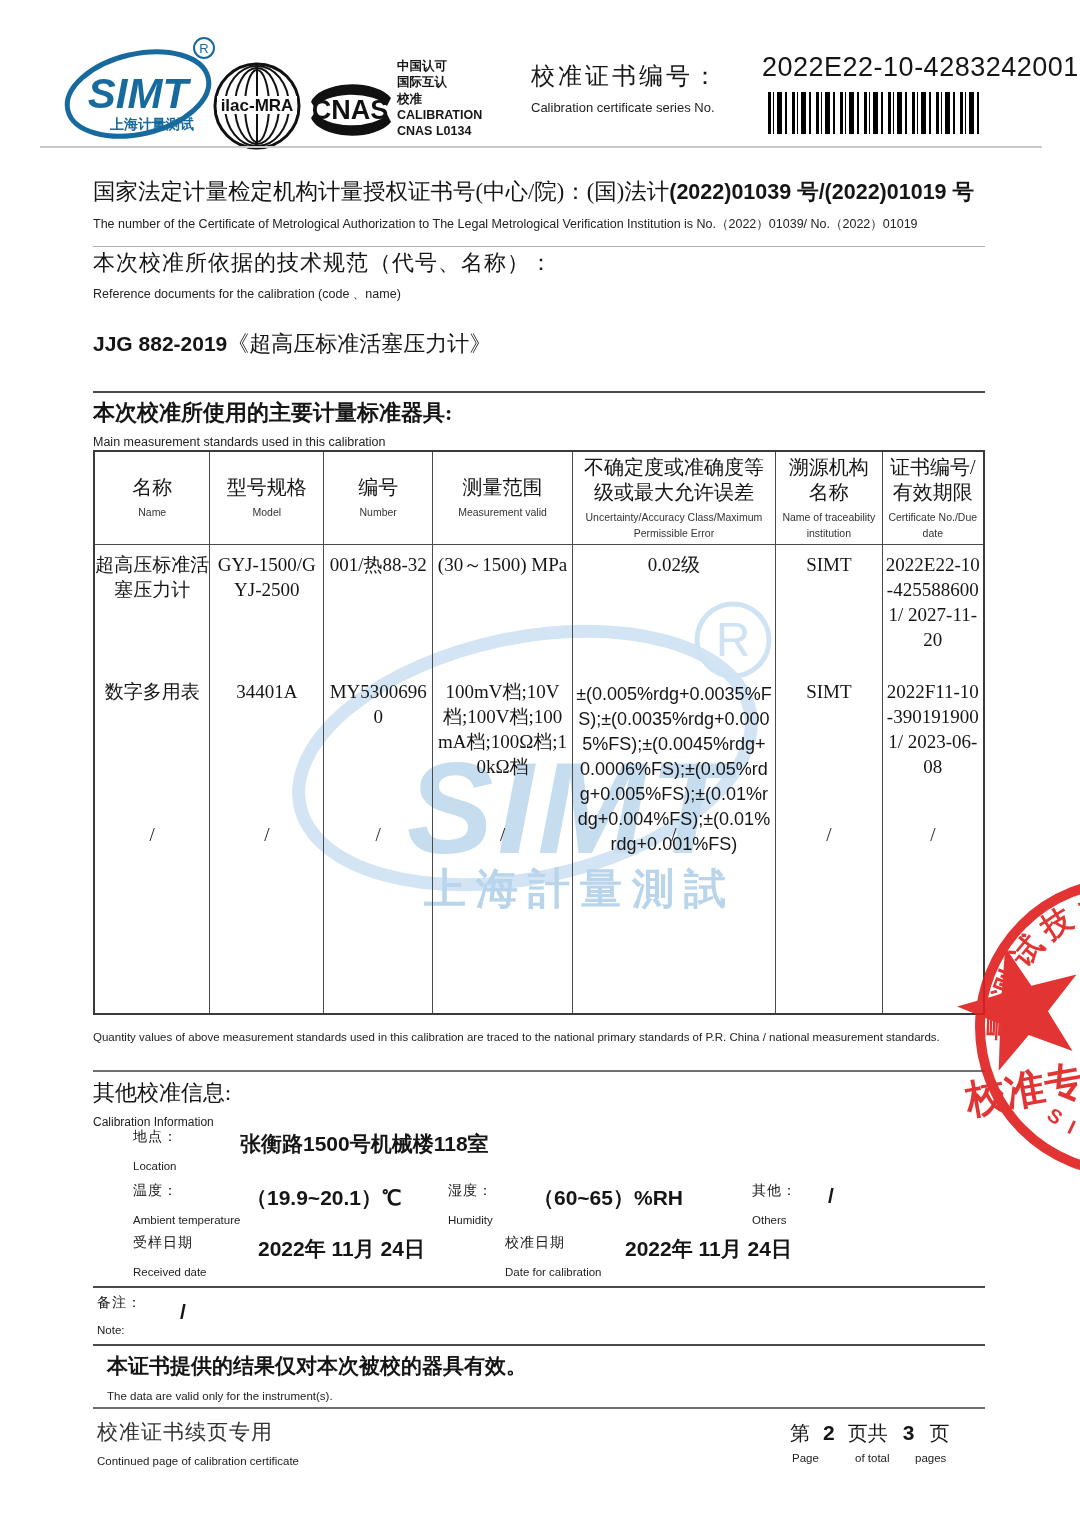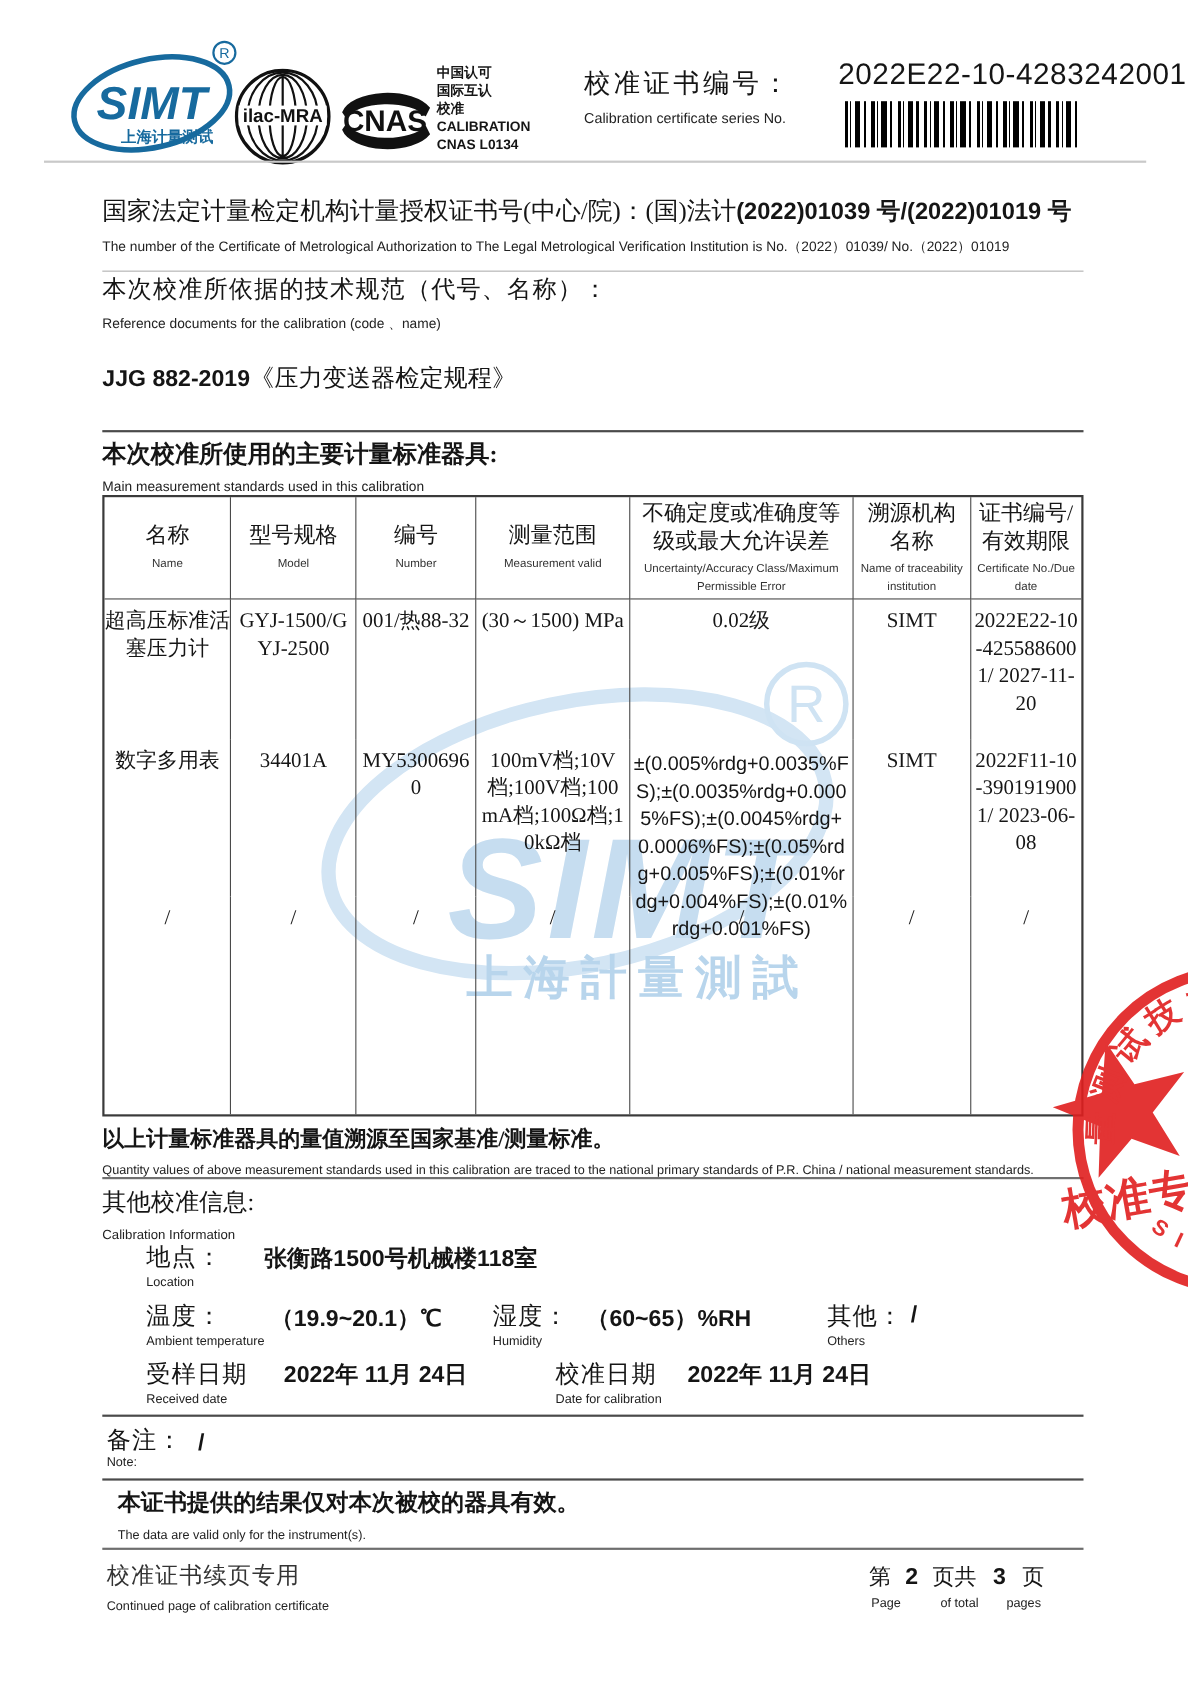--- a/index.html
+++ b/index.html
@@ -55,21 +55,21 @@
     font-family:"Liberation Sans",sans-serif; }
 
   .trace { left:93px; top:1022px; width:892px; }
   .trace .cn { font-size:20px; font-weight:600; }
   .trace .en { font-size:11.5px; margin-top:9px; }
 
   .infotitle { left:93px; top:1078px; }
   .infotitle .cn { font-size:22px; }
   .infotitle .en { font-size:12px; margin-top:7px; }
 
-  .lbl { font-size:22px; letter-spacing:1px; }
+  .lbl { font-size:14px; letter-spacing:1px; }
   .val { font-family:"Liberation Sans",sans-serif; font-weight:600; font-size:21px; }
   .sublbl { font-size:11.5px; }
   .validity { left:107px; top:1352px; }
   .validity .cn { font-size:21px; font-weight:600; }
   .validity .en { font-size:11.5px; margin-top:10px; }
 
   .footer-left { left:97px; top:1418px; }
   .footer-left .cn { font-size:21px; color:#333; letter-spacing:1px; }
   .footer-left .en { font-size:11.5px; margin-top:9px; }
   .pageline { left:790px; top:1420px; font-size:20px; }
@@ -128,21 +128,21 @@
   <div class="abs auth">
     <div class="cn"><span>国家法定计量检定机构计量授权证书号(中心/院)：(国)法计</span><b>(2022)01039 号/(2022)01019 号</b></div>
     <div class="en">The number of the Certificate of Metrological Authorization to The Legal Metrological Verification Institution is No.（2022）01039/ No.（2022）01019</div>
   </div>
 
   <div class="hr" style="left:93px; top:246px; width:892px; height:1px; background:#b0b0b0;"></div>
 
   <div class="abs ref">
     <div class="cn">本次校准所依据的技术规范（代号、名称）：</div>
     <div class="en">Reference documents for the calibration (code 、name)</div>
-    <div class="doc"><b>JJG 882-2019</b><span>《压力变送器检定规程》</span></div>
+    <div class="doc"><b>JJG 882-2019</b><span>《超高压标准活塞压力计》</span></div>
   </div>
 
   <div class="hr" style="left:93px; top:391px; width:892px; height:2px;"></div>
 
   <div class="abs stdtitle">
     <div class="cn">本次校准所使用的主要计量标准器具:</div>
     <div class="en">Main measurement standards used in this calibration</div>
   </div>
 
   <svg class="abs wm" width="500" height="330" viewBox="0 0 500 330">
@@ -210,21 +210,20 @@
     <div class="tf"></div>
     <div class="tf"></div>
     <div class="tf"></div>
     <div class="tf"></div>
     <div class="tf"></div>
     <div class="tf"></div>
     <div class="tf last"></div>
   </div>
 
   <div class="abs trace">
-    <div class="cn">以上计量标准器具的量值溯源至国家基准/测量标准。</div>
     <div class="en">Quantity values of above measurement standards used in this calibration are traced to the national primary standards of P.R. China / national measurement standards.</div>
   </div>
 
   <div class="hr" style="left:93px; top:1070px; width:892px; height:2px; background:#707070;"></div>
 
   <div class="abs infotitle">
     <div class="cn">其他校准信息:</div>
     <div class="en">Calibration Information</div>
   </div>
 

